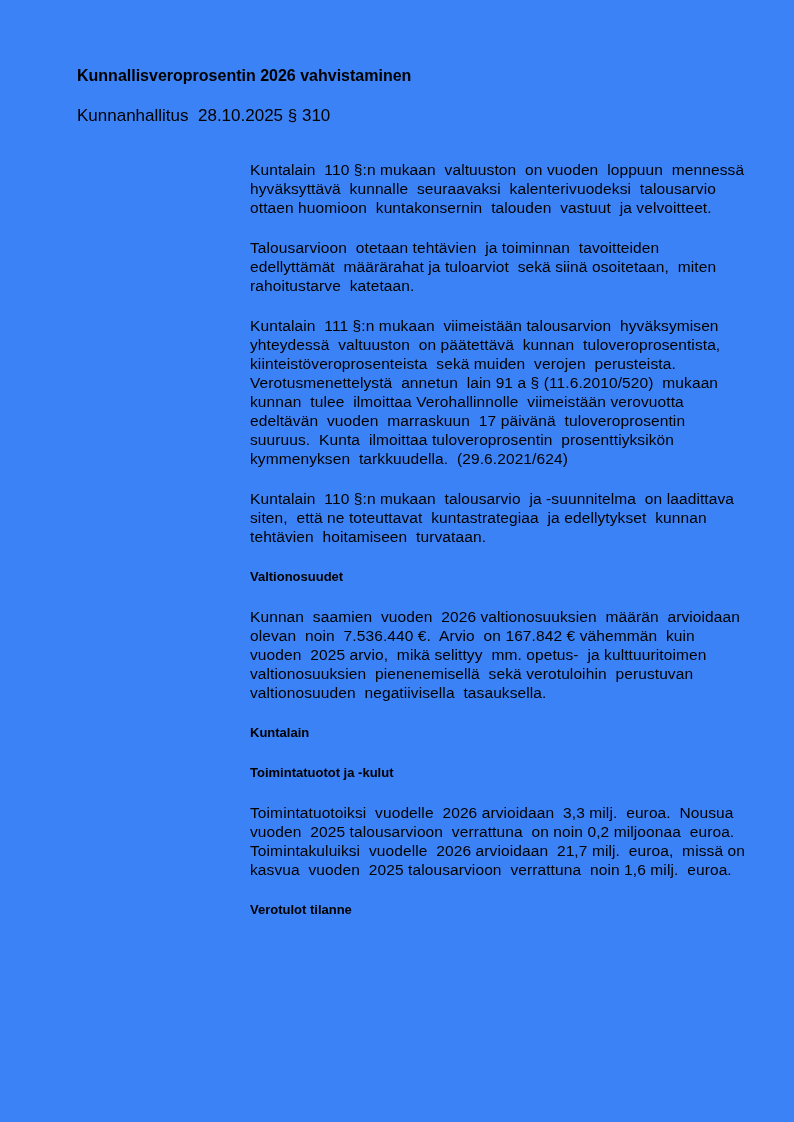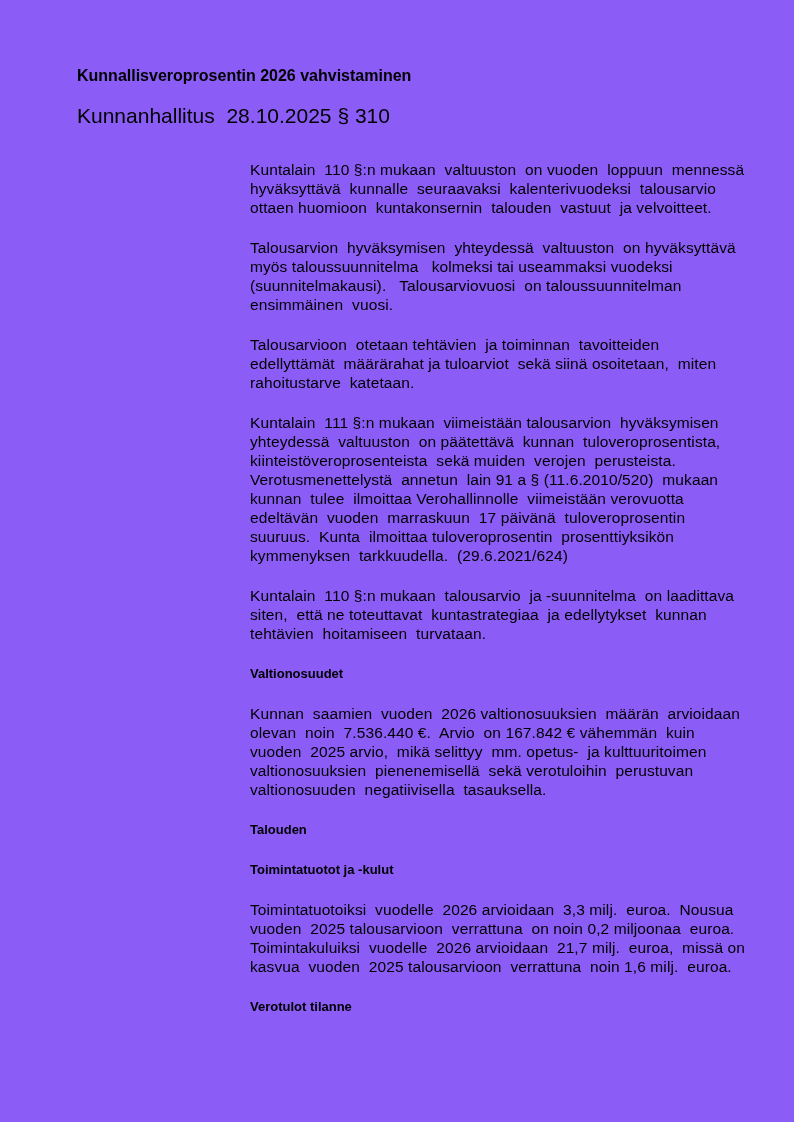--- a/index.html
+++ b/index.html
@@ -4,36 +4,36 @@
 <style>
   html, body {
     margin: 0;
     padding: 0;
     background: #ffffff;
   }
   .page {
     position: relative;
     width: 794px;
     height: 1122px;
-    background: #8b5cf6;
+    background: #3b82f6;
     color: #000000;
     font-family: "Liberation Sans", sans-serif;
     overflow: hidden;
     box-sizing: border-box;
     padding: 66px 0 0 77px;
   }
   .doc-title {
     font-size: 16px;
     font-weight: bold;
     line-height: 19px;
     margin: 0;
     white-space: pre;
   }
   .doc-subtitle {
-    font-size: 21px;
+    font-size: 17px;
     line-height: 19px;
     margin: 21px 13px 0 0;
     white-space: pre;
   }
   .content {
     margin: 35px 0 0 173px;
     width: 510px;
   }
   .para {
     font-size: 15.5px;
@@ -58,24 +58,20 @@
   <p class="doc-title">Kunnallisveroprosentin 2026 vahvistaminen</p>
 
   <p class="doc-subtitle">Kunnanhallitus  28.10.2025 § 310</p>
 
   <div class="content">
 
     <div class="para">Kuntalain  110 §:n mukaan  valtuuston  on vuoden  loppuun  mennessä
 hyväksyttävä  kunnalle  seuraavaksi  kalenterivuodeksi  talousarvio
 ottaen huomioon  kuntakonsernin  talouden  vastuut  ja velvoitteet.</div>
 
-    <div class="para">Talousarvion  hyväksymisen  yhteydessä  valtuuston  on hyväksyttävä
-myös taloussuunnitelma   kolmeksi tai useammaksi vuodeksi
-(suunnitelmakausi).   Talousarviovuosi  on taloussuunnitelman
-ensimmäinen  vuosi.</div>
 
     <div class="para">Talousarvioon  otetaan tehtävien  ja toiminnan  tavoitteiden
 edellyttämät  määrärahat ja tuloarviot  sekä siinä osoitetaan,  miten
 rahoitustarve  katetaan.</div>
 
     <div class="para">Kuntalain  111 §:n mukaan  viimeistään talousarvion  hyväksymisen
 yhteydessä  valtuuston  on päätettävä  kunnan  tuloveroprosentista,
 kiinteistöveroprosenteista  sekä muiden  verojen  perusteista.
 Verotusmenettelystä  annetun  lain 91 a § (11.6.2010/520)  mukaan
 kunnan  tulee  ilmoittaa Verohallinnolle  viimeistään verovuotta
@@ -88,21 +84,21 @@
 tehtävien  hoitamiseen  turvataan.</div>
 
     <div class="heading">Valtionosuudet</div>
 
     <div class="para">Kunnan  saamien  vuoden  2026 valtionosuuksien  määrän  arvioidaan
 olevan  noin  7.536.440 €.  Arvio  on 167.842 € vähemmän  kuin
 vuoden  2025 arvio,  mikä selittyy  mm. opetus-  ja kulttuuritoimen
 valtionosuuksien  pienenemisellä  sekä verotuloihin  perustuvan
 valtionosuuden  negatiivisella  tasauksella.</div>
 
-    <div class="heading">Talouden</div>
+    <div class="heading">Kuntalain</div>
 
 
     <div class="heading">Toimintatuotot ja -kulut</div>
 
     <div class="para">Toimintatuotoiksi  vuodelle  2026 arvioidaan  3,3 milj.  euroa.  Nousua
 vuoden  2025 talousarvioon  verrattuna  on noin 0,2 miljoonaa  euroa.
 Toimintakuluiksi  vuodelle  2026 arvioidaan  21,7 milj.  euroa,  missä on
 kasvua  vuoden  2025 talousarvioon  verrattuna  noin 1,6 milj.  euroa.</div>
 
     <div class="heading">Verotulot tilanne</div>

